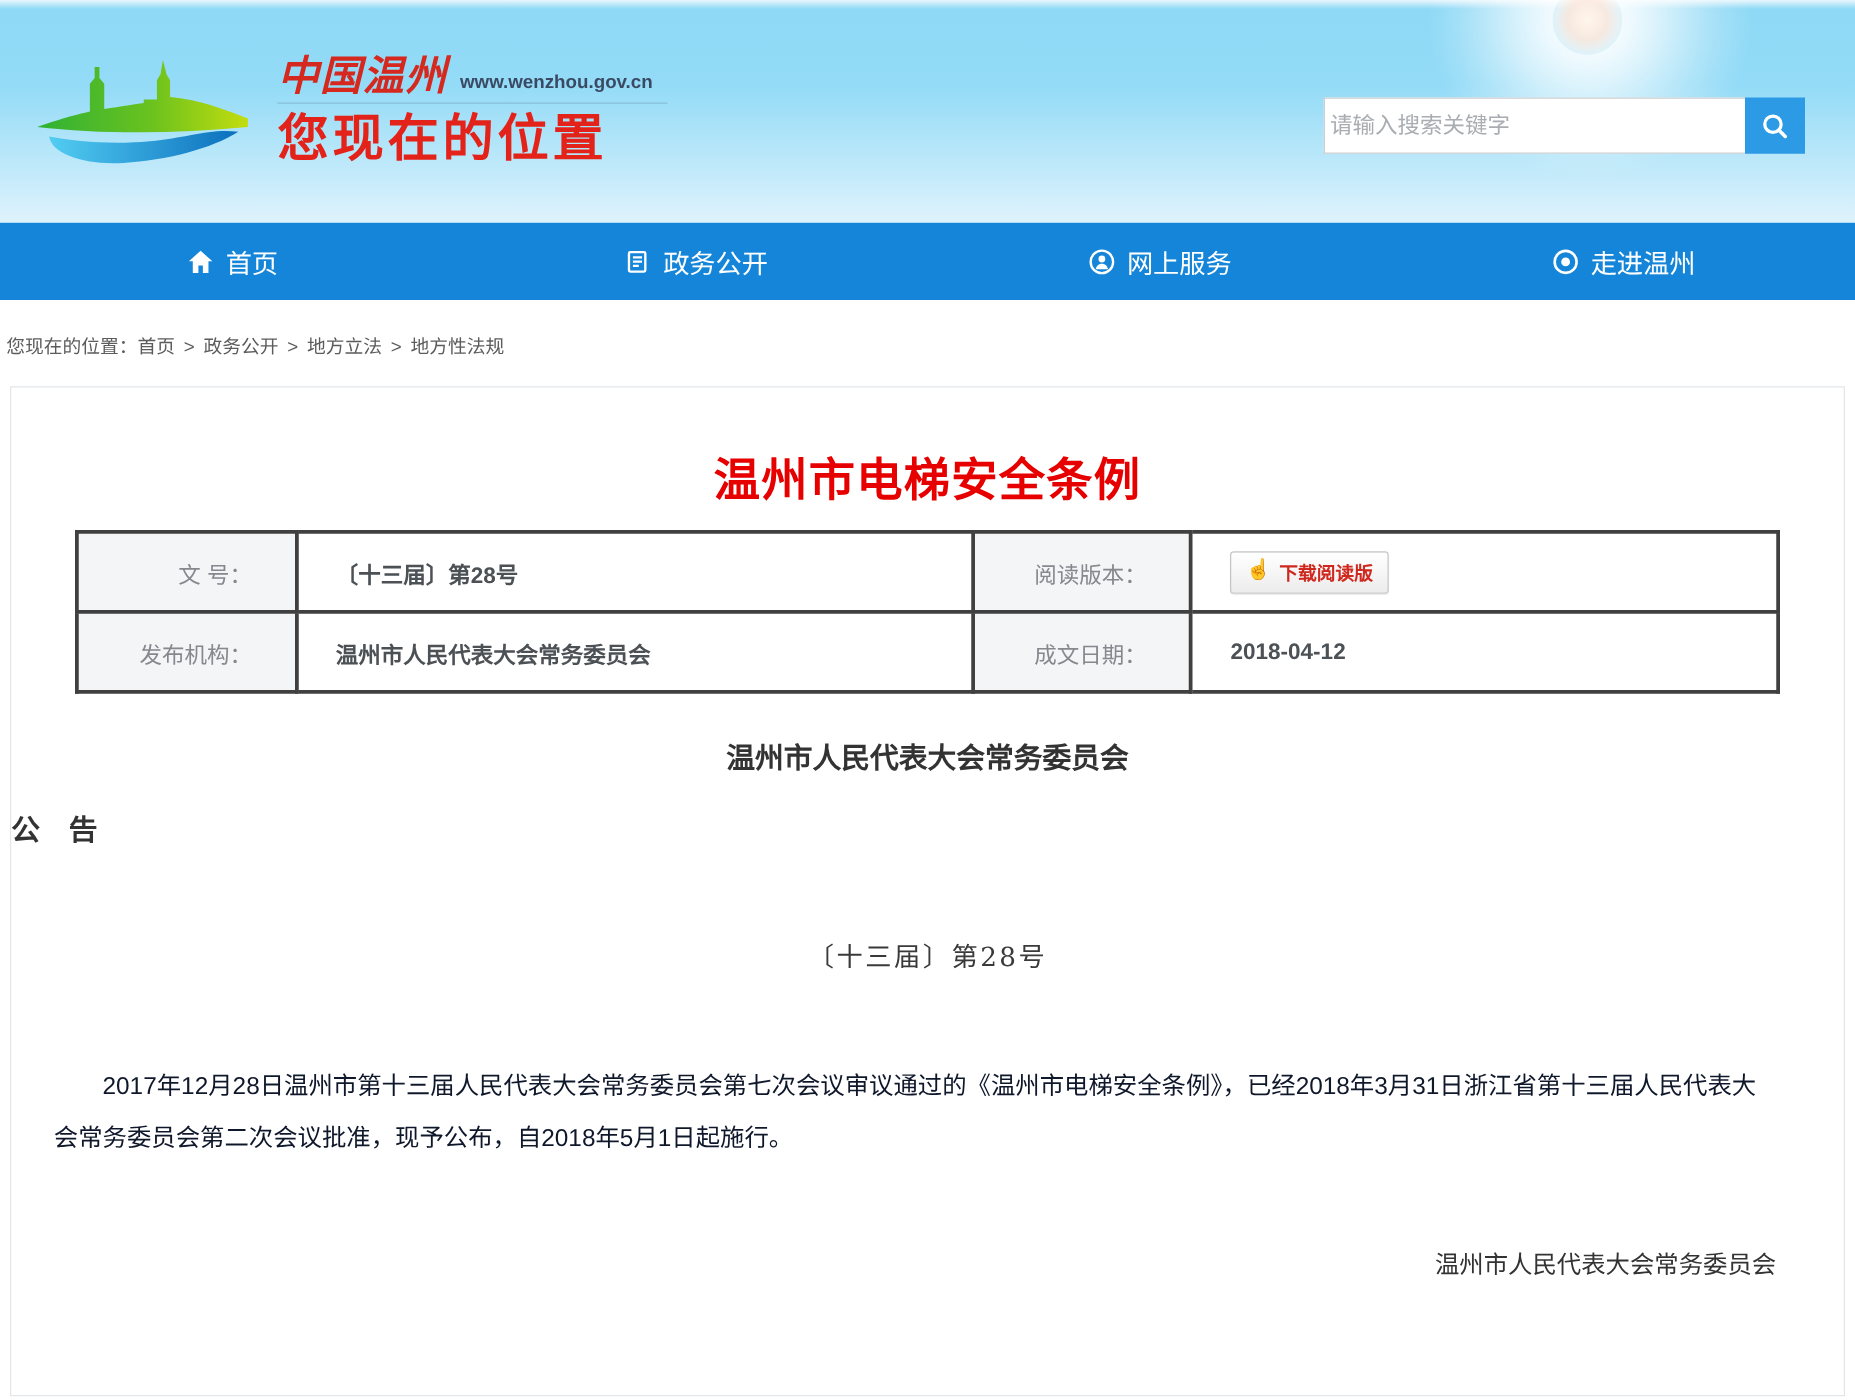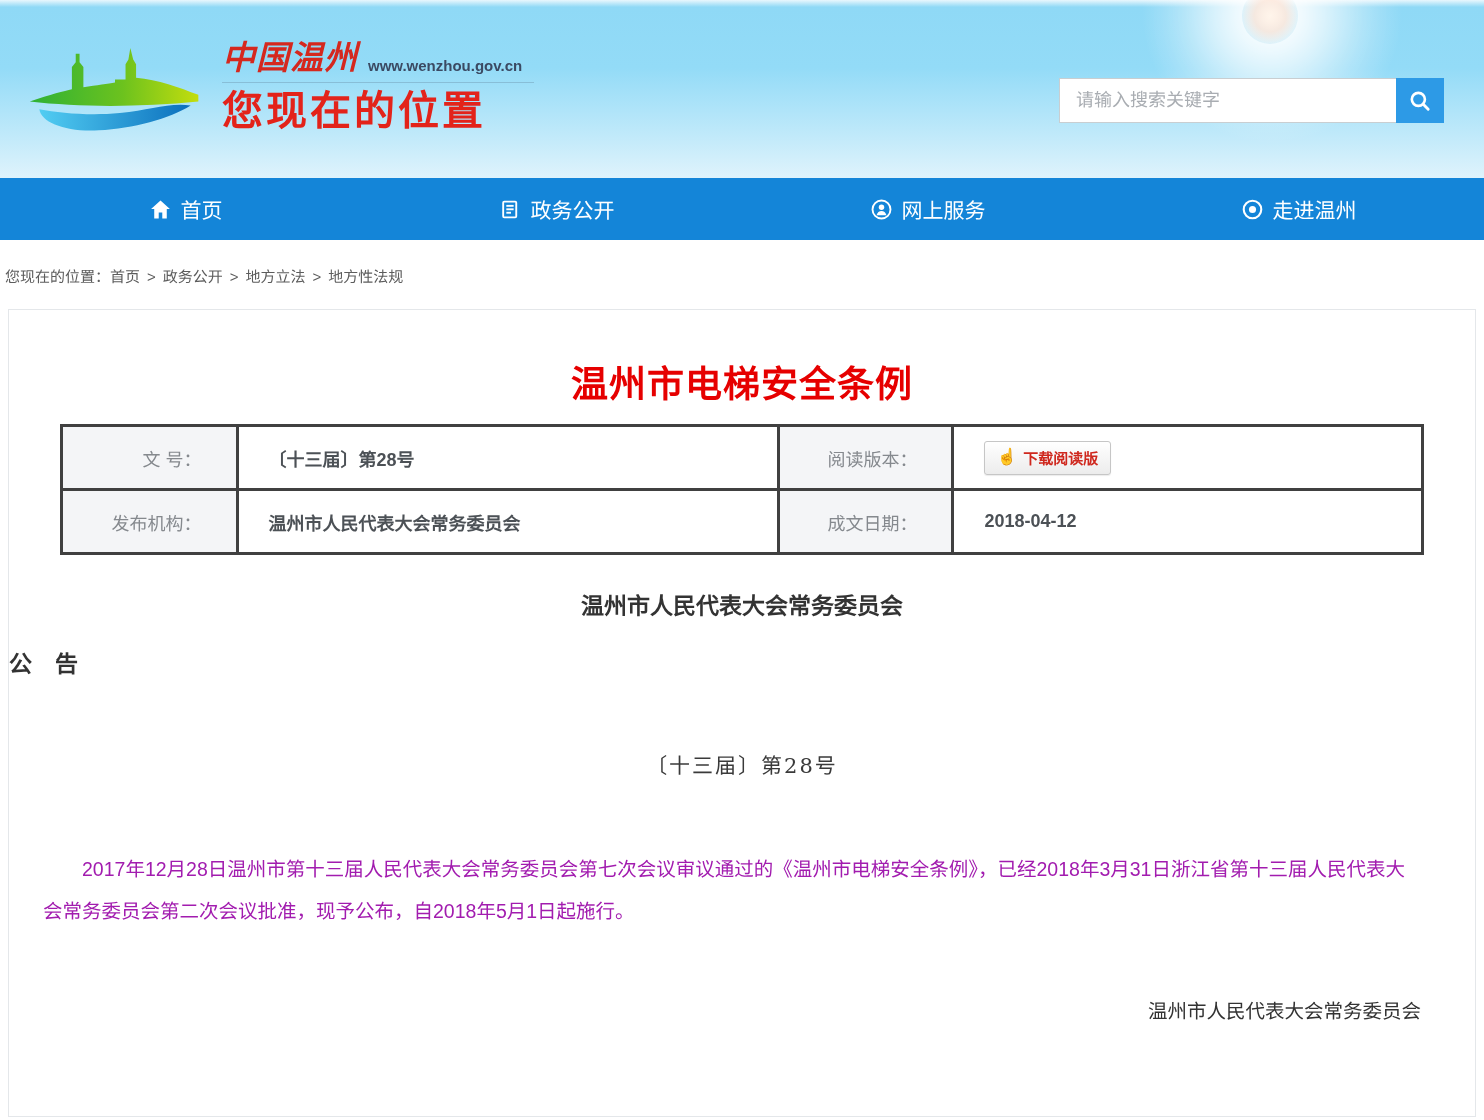--- a/index.html
+++ b/index.html
@@ -13,28 +13,28 @@
       linear-gradient(180deg,#e9f7fd 0%, #8fd9f6 4%, #93dbf7 38%, #bfe9fa 75%, #dff3fc 100%);
   }
   .sun-flare { position:absolute; right:186px; top:-12px; width:56px; height:56px; border-radius:50%;
     background:radial-gradient(circle, rgba(255,245,235,1) 0%, rgba(255,220,200,0.55) 40%, rgba(255,255,255,0) 72%);
     box-shadow:0 0 60px 30px rgba(255,255,255,0.8); }
   .logo-wrap { position:absolute; left:24px; top:34px; display:flex; gap:16px; align-items:flex-start; cursor:pointer; }
   .logo-mark { width:182px; height:116px; }
   .logo-text { padding-top:10px; }
   .logo-line1 { display:flex; align-items:flex-end; gap:10px; padding-bottom:5px;
     border-bottom:1px solid rgba(110,150,175,0.45); width:312px; }
-  .brand-script { font-family:Liberation Mono, monospace; font-style:italic; font-weight:bold;
+  .brand-script { font-family:Liberation Sans, sans-serif; font-style:italic; font-weight:bold;
     font-size:33px; color:#d5281e; line-height:1; letter-spacing:1px; }
   .brand-url { font-size:15px; font-weight:bold; color:#3b4a63; padding-bottom:3px; }
   .site-name { margin-top:6px; font-size:41px; font-weight:bold; color:#e3231a; letter-spacing:3px; line-height:1.1; }
 
   .search-box { position:absolute; right:40px; top:78px; display:flex; height:45px; }
   .search-input { width:337px; height:45px; border:1px solid #c9ced1; border-right:none; background:#fff;
-    padding:0 16px; font-size:18px; color:#333; outline:none; }
+    padding:0 4px; font-size:18px; color:#333; outline:none; }
   .search-input::placeholder { color:#a9adb2; }
   .search-btn { width:48px; height:45px; background:#2d9ae6; border:none; cursor:pointer;
     display:flex; align-items:center; justify-content:center; }
 
   
   .main-nav { height:62px; background:#1485d8; display:flex; }
   .nav-item { flex:1; display:flex; align-items:center; justify-content:center; gap:9px;
     color:#fff; font-size:21px; text-decoration:none; cursor:pointer; }
   .nav-item .ico { display:flex; align-items:center; }
 
@@ -54,21 +54,21 @@
   .download-btn { display:inline-flex; align-items:center; gap:6px; border:1px solid #c6c6c6; border-radius:3px;
     background:linear-gradient(#ffffff,#ececec); padding:5px 12px 6px; cursor:pointer;
     font-size:15px; font-weight:bold; color:#cf281e; box-shadow:0 1px 1px rgba(0,0,0,0.08); }
   .hand-glyph { color:#1a1a1a; font-size:16px; font-weight:normal; line-height:1; }
 
   .org-heading { text-align:center; margin-top:32px; font-size:23px; font-weight:bold; color:#333; }
   .notice-heading { margin-top:24px; font-size:23px; font-weight:bold; color:#333; }
   .doc-no-line { text-align:center; margin-top:70px; font-family:"DejaVu Serif","Liberation Serif",serif;
     font-size:21px; color:#3a3a3a; letter-spacing:2px; }
   .doc-paragraph { margin-top:70px; padding:0 56px 0 34px; font-size:19.5px; line-height:2.15;
-    color:#a21caf; text-indent:2em; }
+    color:#0f172a; text-indent:2em; }
   .signature-line { text-align:right; margin-top:62px; padding-right:54px; font-size:19.5px; color:#333; }
 </style>
 </head>
 <body>
 
 <header class="site-header">
   <div class="sun-flare"></div>
 
   <div class="logo-wrap">
     <svg class="logo-mark" viewBox="0 0 190 120">

